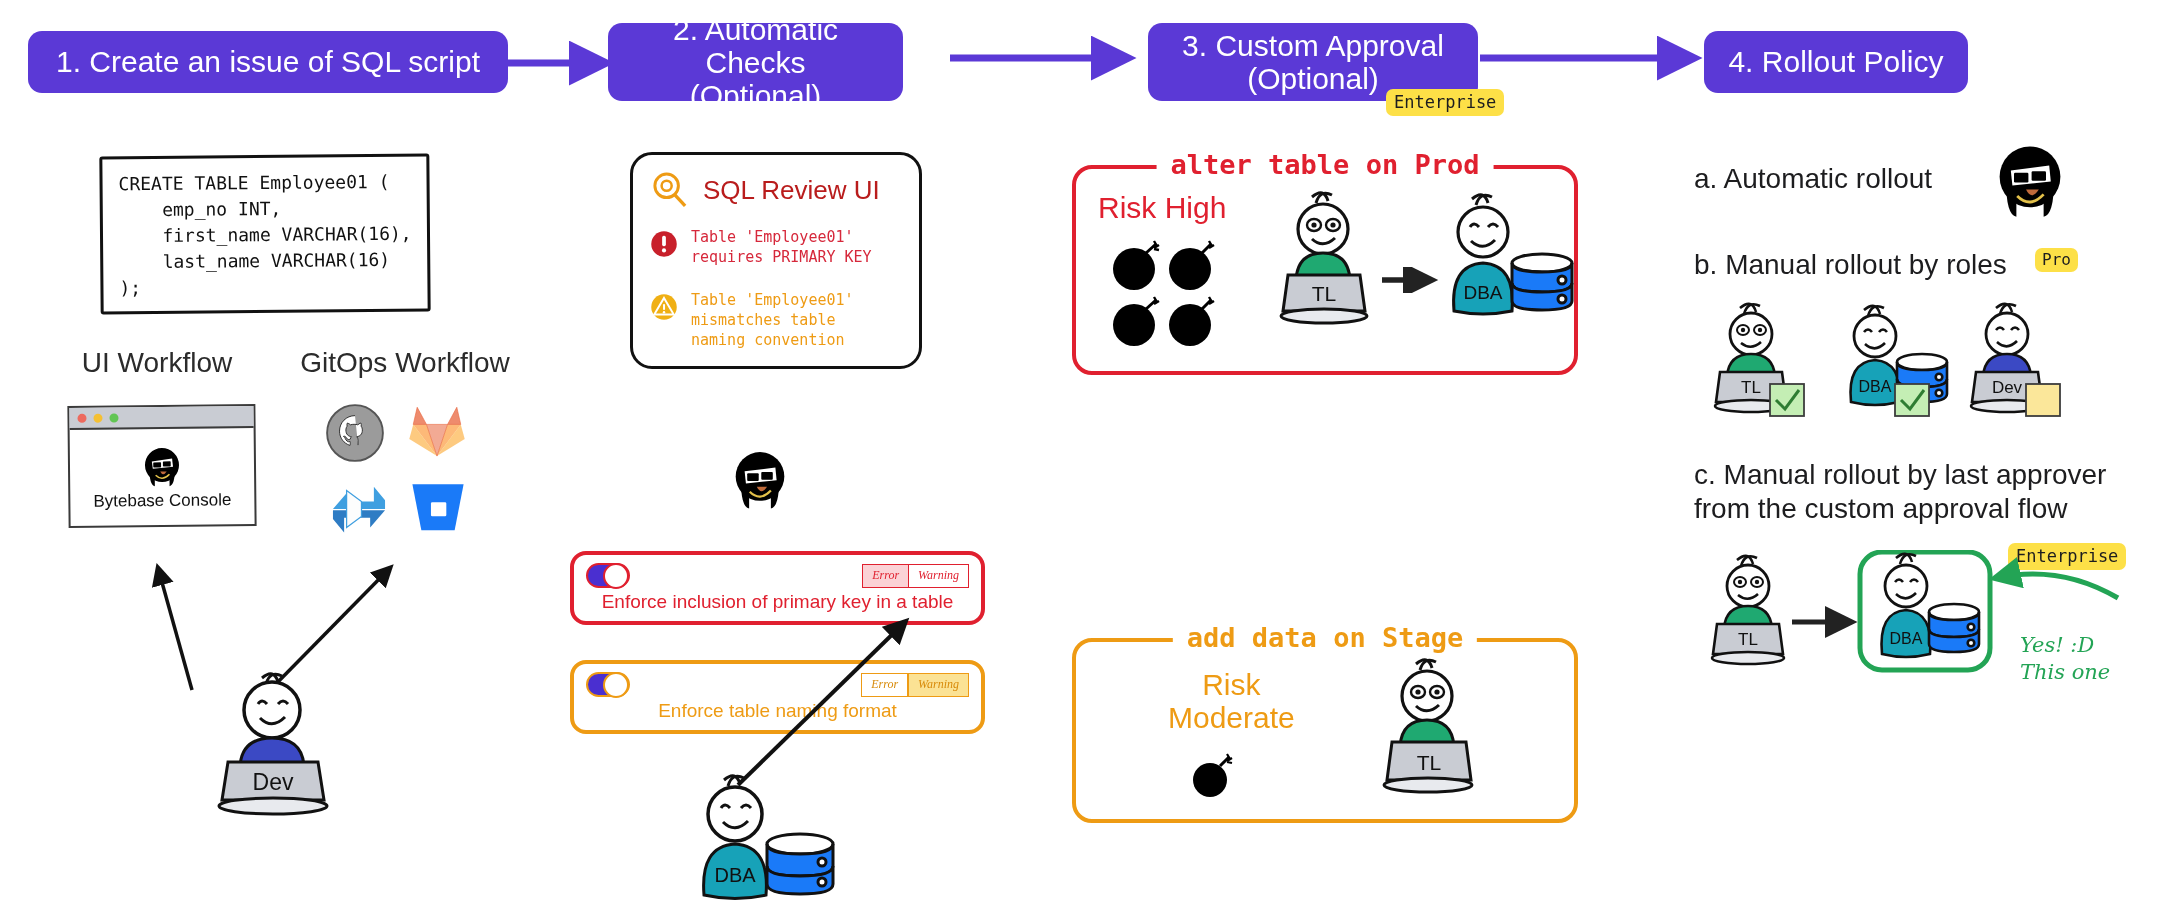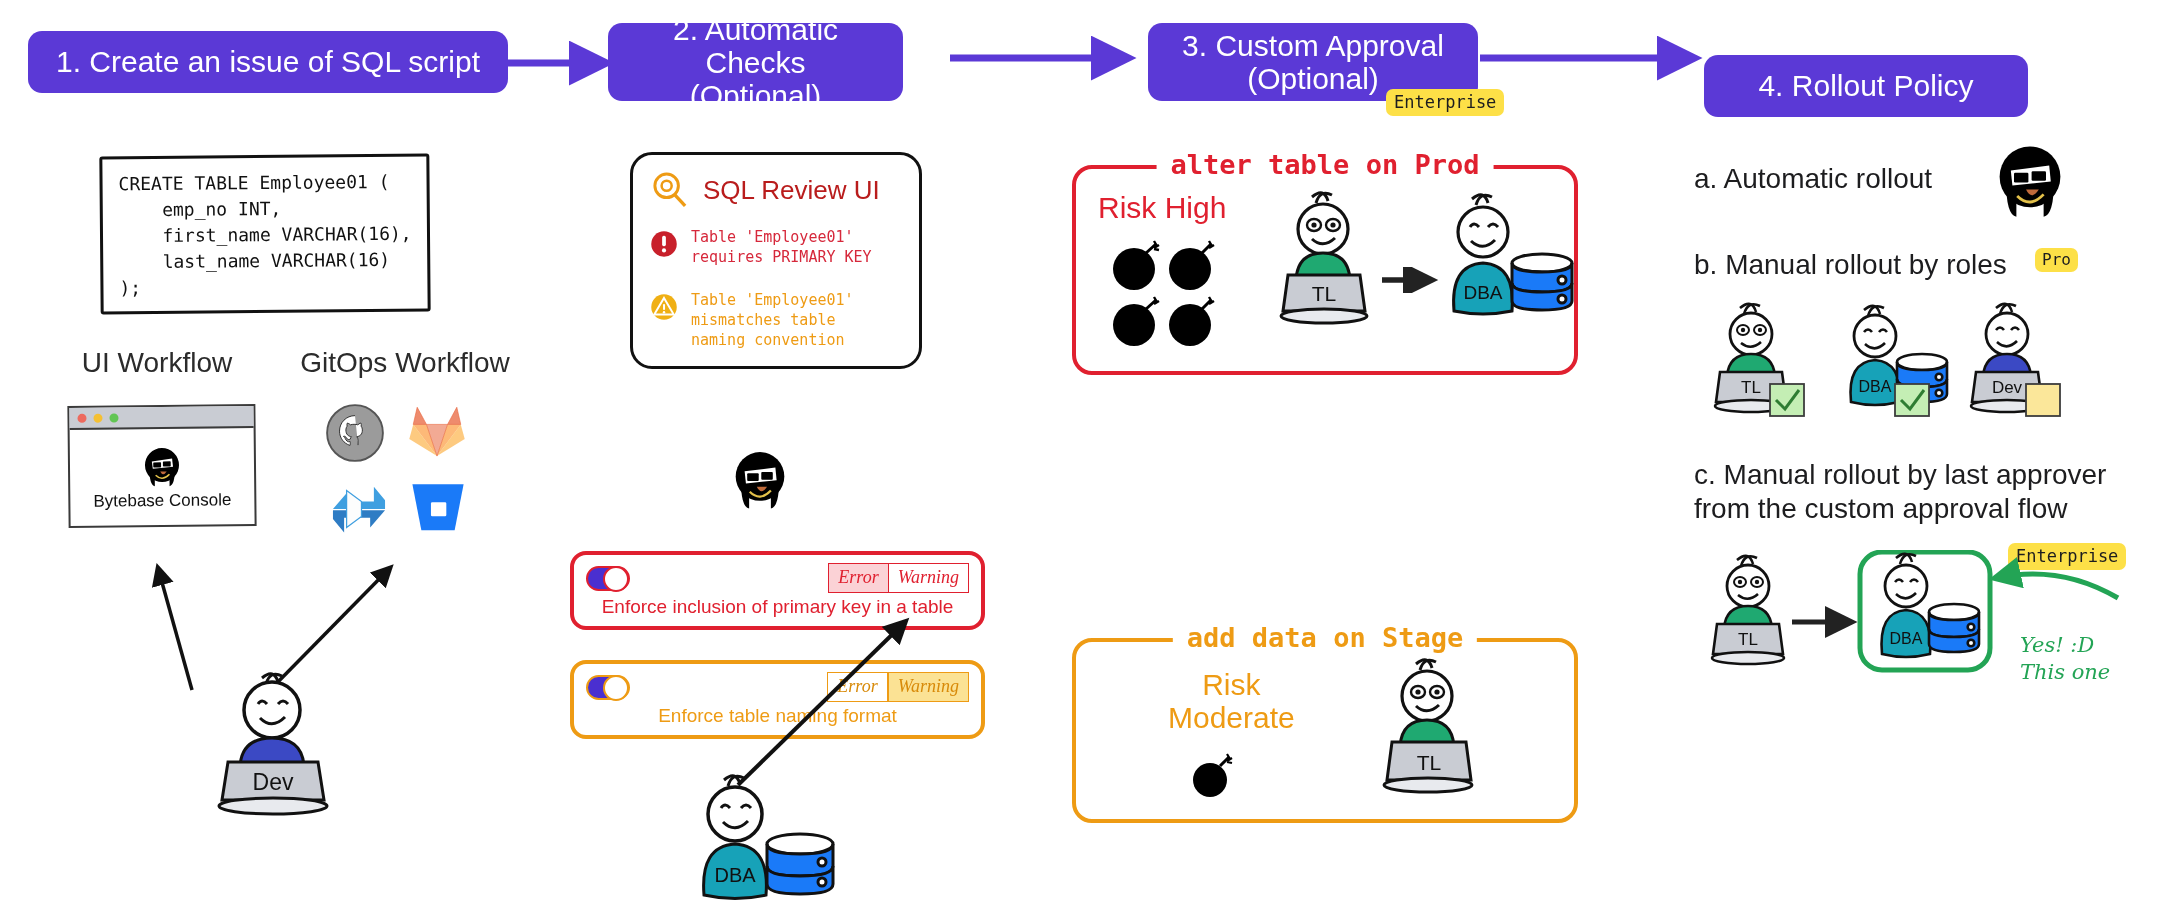--- a/index.html
+++ b/index.html
@@ -106,21 +106,21 @@
   }
   .toggle.err { background:#4a2fd0; border-color:#e0202f; }
   .toggle.warn { background:#4a2fd0; border-color:#ee9b14; }
   .toggle .knob {
     position:absolute; right:-1px; top:-2px;
     width:26px; height:26px; border-radius:50%;
     background:#fff; border:2px solid #222;
   }
   .toggle.err .knob { border-color:#e0202f; }
   .toggle.warn .knob { border-color:#ee9b14; }
-  .seg { display:flex; font-size:18px; font-family:"Liberation Serif", serif; font-style:italic;}
+  .seg { display:flex; font-size:12px; font-family:"Liberation Serif", serif; font-style:italic;}
   .seg > div { padding:3px 9px 4px 9px; white-space:nowrap; }
   .seg.err > div { border:1.5px solid #e0202f; color:#e0202f; }
   .seg.err > div:first-child { background:#fbd2d6; border-right:none;}
   .seg.warn > div { border:1.5px solid #ee9b14; color:#d88a09; }
   .seg.warn > div:last-child { background:#fbe294; }
   .rule-label { font-size:19px; margin-top:3px; text-align:center;}
   .rule.err .rule-label { color:#e0202f; }
   .rule.warn .rule-label { color:#ee9b14; }
 
   
@@ -169,21 +169,21 @@
   <span>2. Automatic Checks</span>
   <span>(Optional)</span>
 </div>
 
 <div class="abs pill pill-2line" style="left:1148px;top:23px;width:330px;height:78px;flex-direction:column;">
   <span>3. Custom Approval</span>
   <span>(Optional)</span>
 </div>
 <div class="abs badge" style="left:1386px;top:89px;">Enterprise</div>
 
-<div class="abs pill" style="left:1704px;top:31px;width:324px;height:62px;margin-top:24px;">
+<div class="abs pill" style="left:1704px;top:31px;width:264px;height:62px;">
   <span>4. Rollout Policy</span>
 </div>
 
 <div class="abs sqlbox" style="left:100px;top:155px;width:330px;">CREATE TABLE Employee01 (
     emp_no INT,
     first_name VARCHAR(16),
     last_name VARCHAR(16)
 );</div>
 
 <div class="abs col-head" style="left:72px;top:347px;width:170px;">UI Workflow</div>

